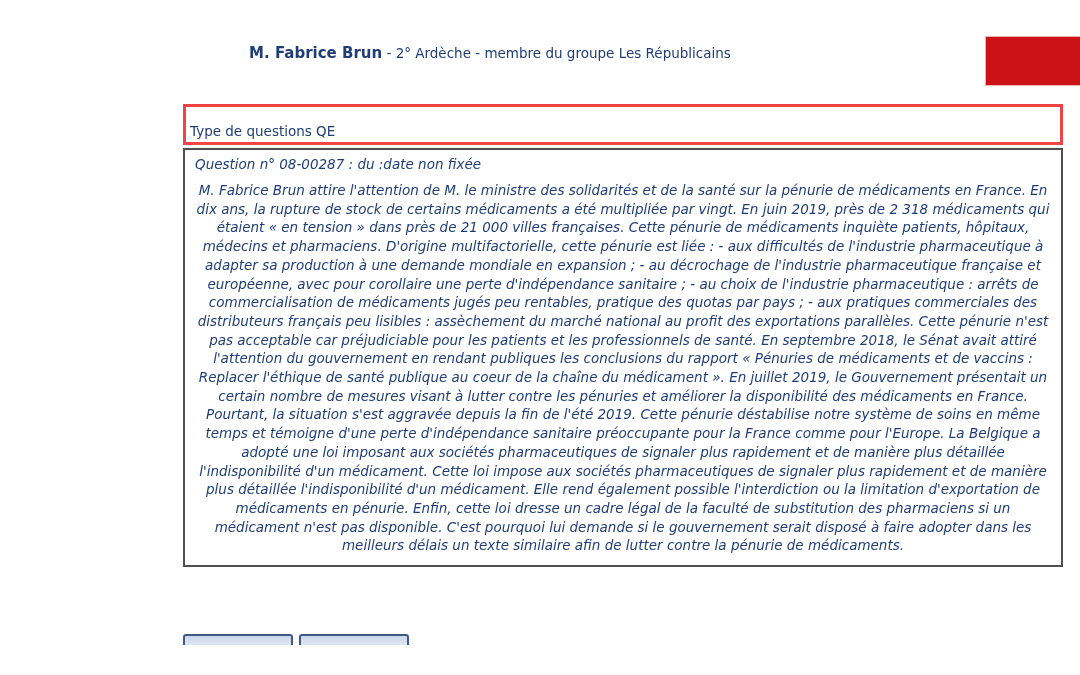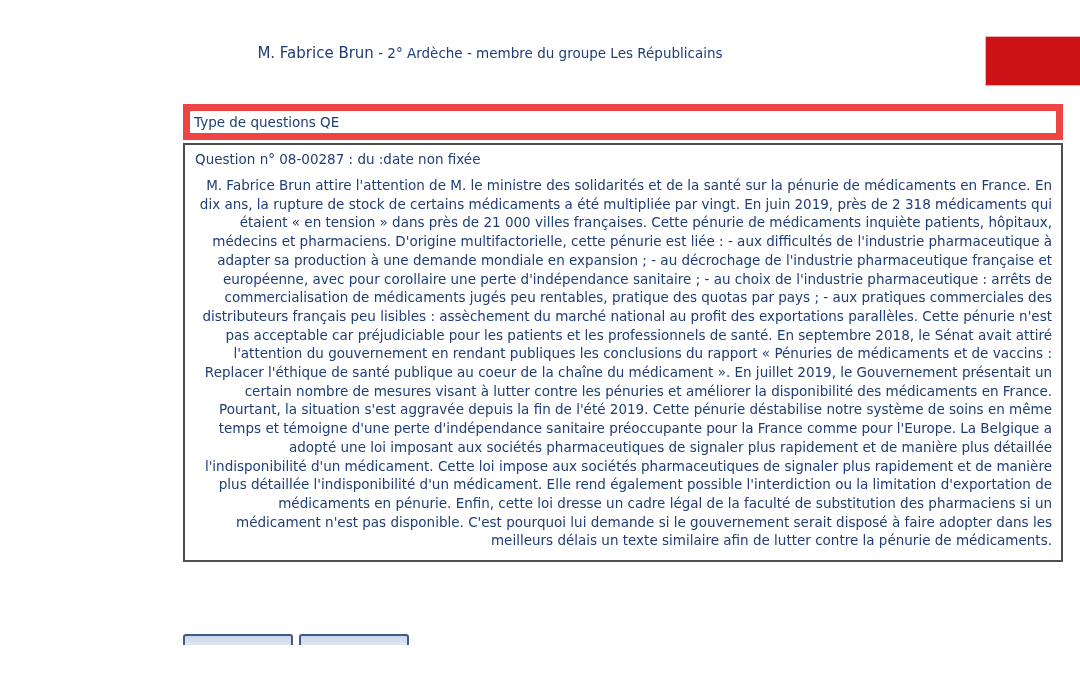--- a/index.html
+++ b/index.html
@@ -21,21 +21,21 @@
     position: absolute;
     top: 43px;
     left: 0;
     width: 980px;
     text-align: center;
     font-size: 13.5px;
     line-height: 20px;
     color: #1f3d77;
   }
   .deputy-name {
-    font-weight: normal;
+    font-weight: bold;
     font-size: 15px;
   }
   .legislature-line sup {
     font-size: 10px;
   }
   
   .red-banner {
     position: absolute;
     top: 36px;
     left: 985px;
@@ -47,42 +47,43 @@
   
   .qtable {
     position: absolute;
     top: 104px;
     left: 183px;
     width: 880px;
     font-size: 13.5px;
   }
   .qrow {
     box-sizing: border-box;
-    border: 7px solid #ef4444;
-    padding: 3px 5px 3px 4px;
+    border: 3px solid #ef4444;
+    padding: 16px 5px 3px 4px;
     background: #ffffff;
     white-space: nowrap;
     overflow: hidden;
   }
   .qrow + .qrow { margin-top: -1px; }
   .qbody-box {
     box-sizing: border-box;
     margin-top: 3px;
     border: 2px solid #4f4f4f;
     padding: 6px 9px 10px 9px;
     background: #ffffff;
+    font-style: italic;
   }
   .question-number {
     font-size: 13.5px;
     margin: 0 0 9px 1px;
   }
   .question-text {
     font-size: 13.5px;
     line-height: 18.7px;
-    text-align: right;
+    text-align: center;
     margin: 0;
   }
   
   .bottom-buttons {
     position: absolute;
     top: 634px;
     left: 183px;
     height: 11px;
     display: flex;
     gap: 6px;

